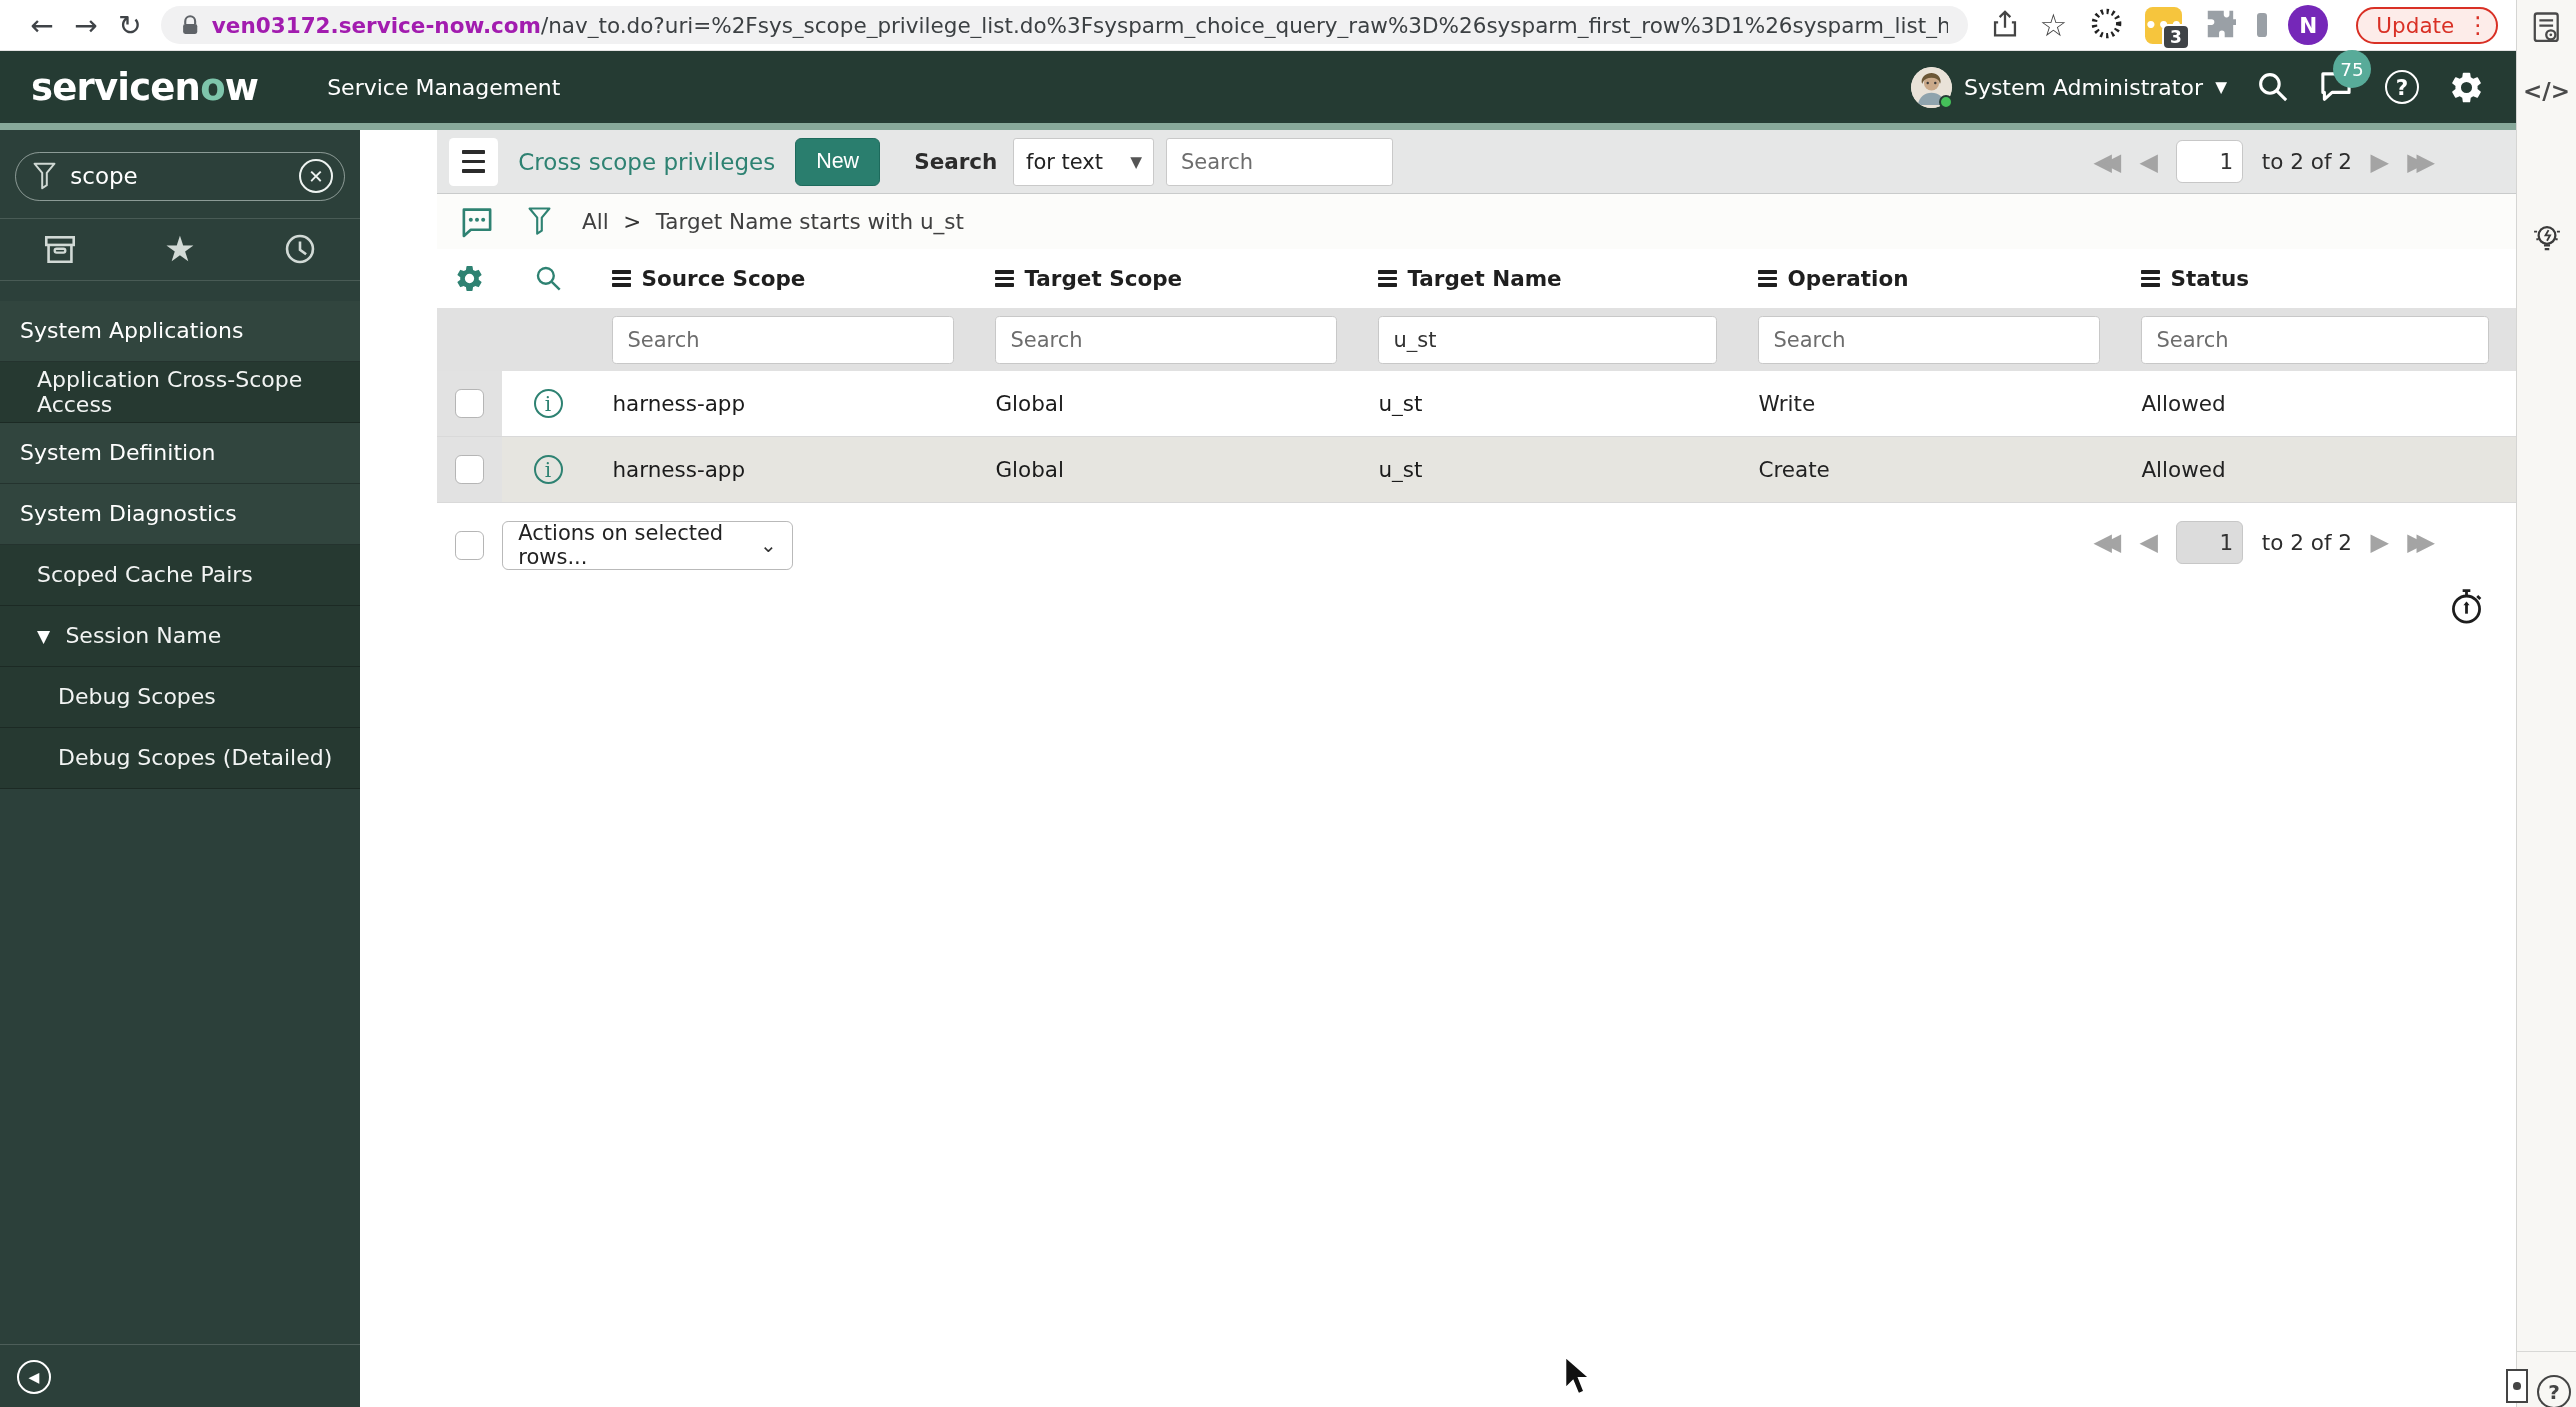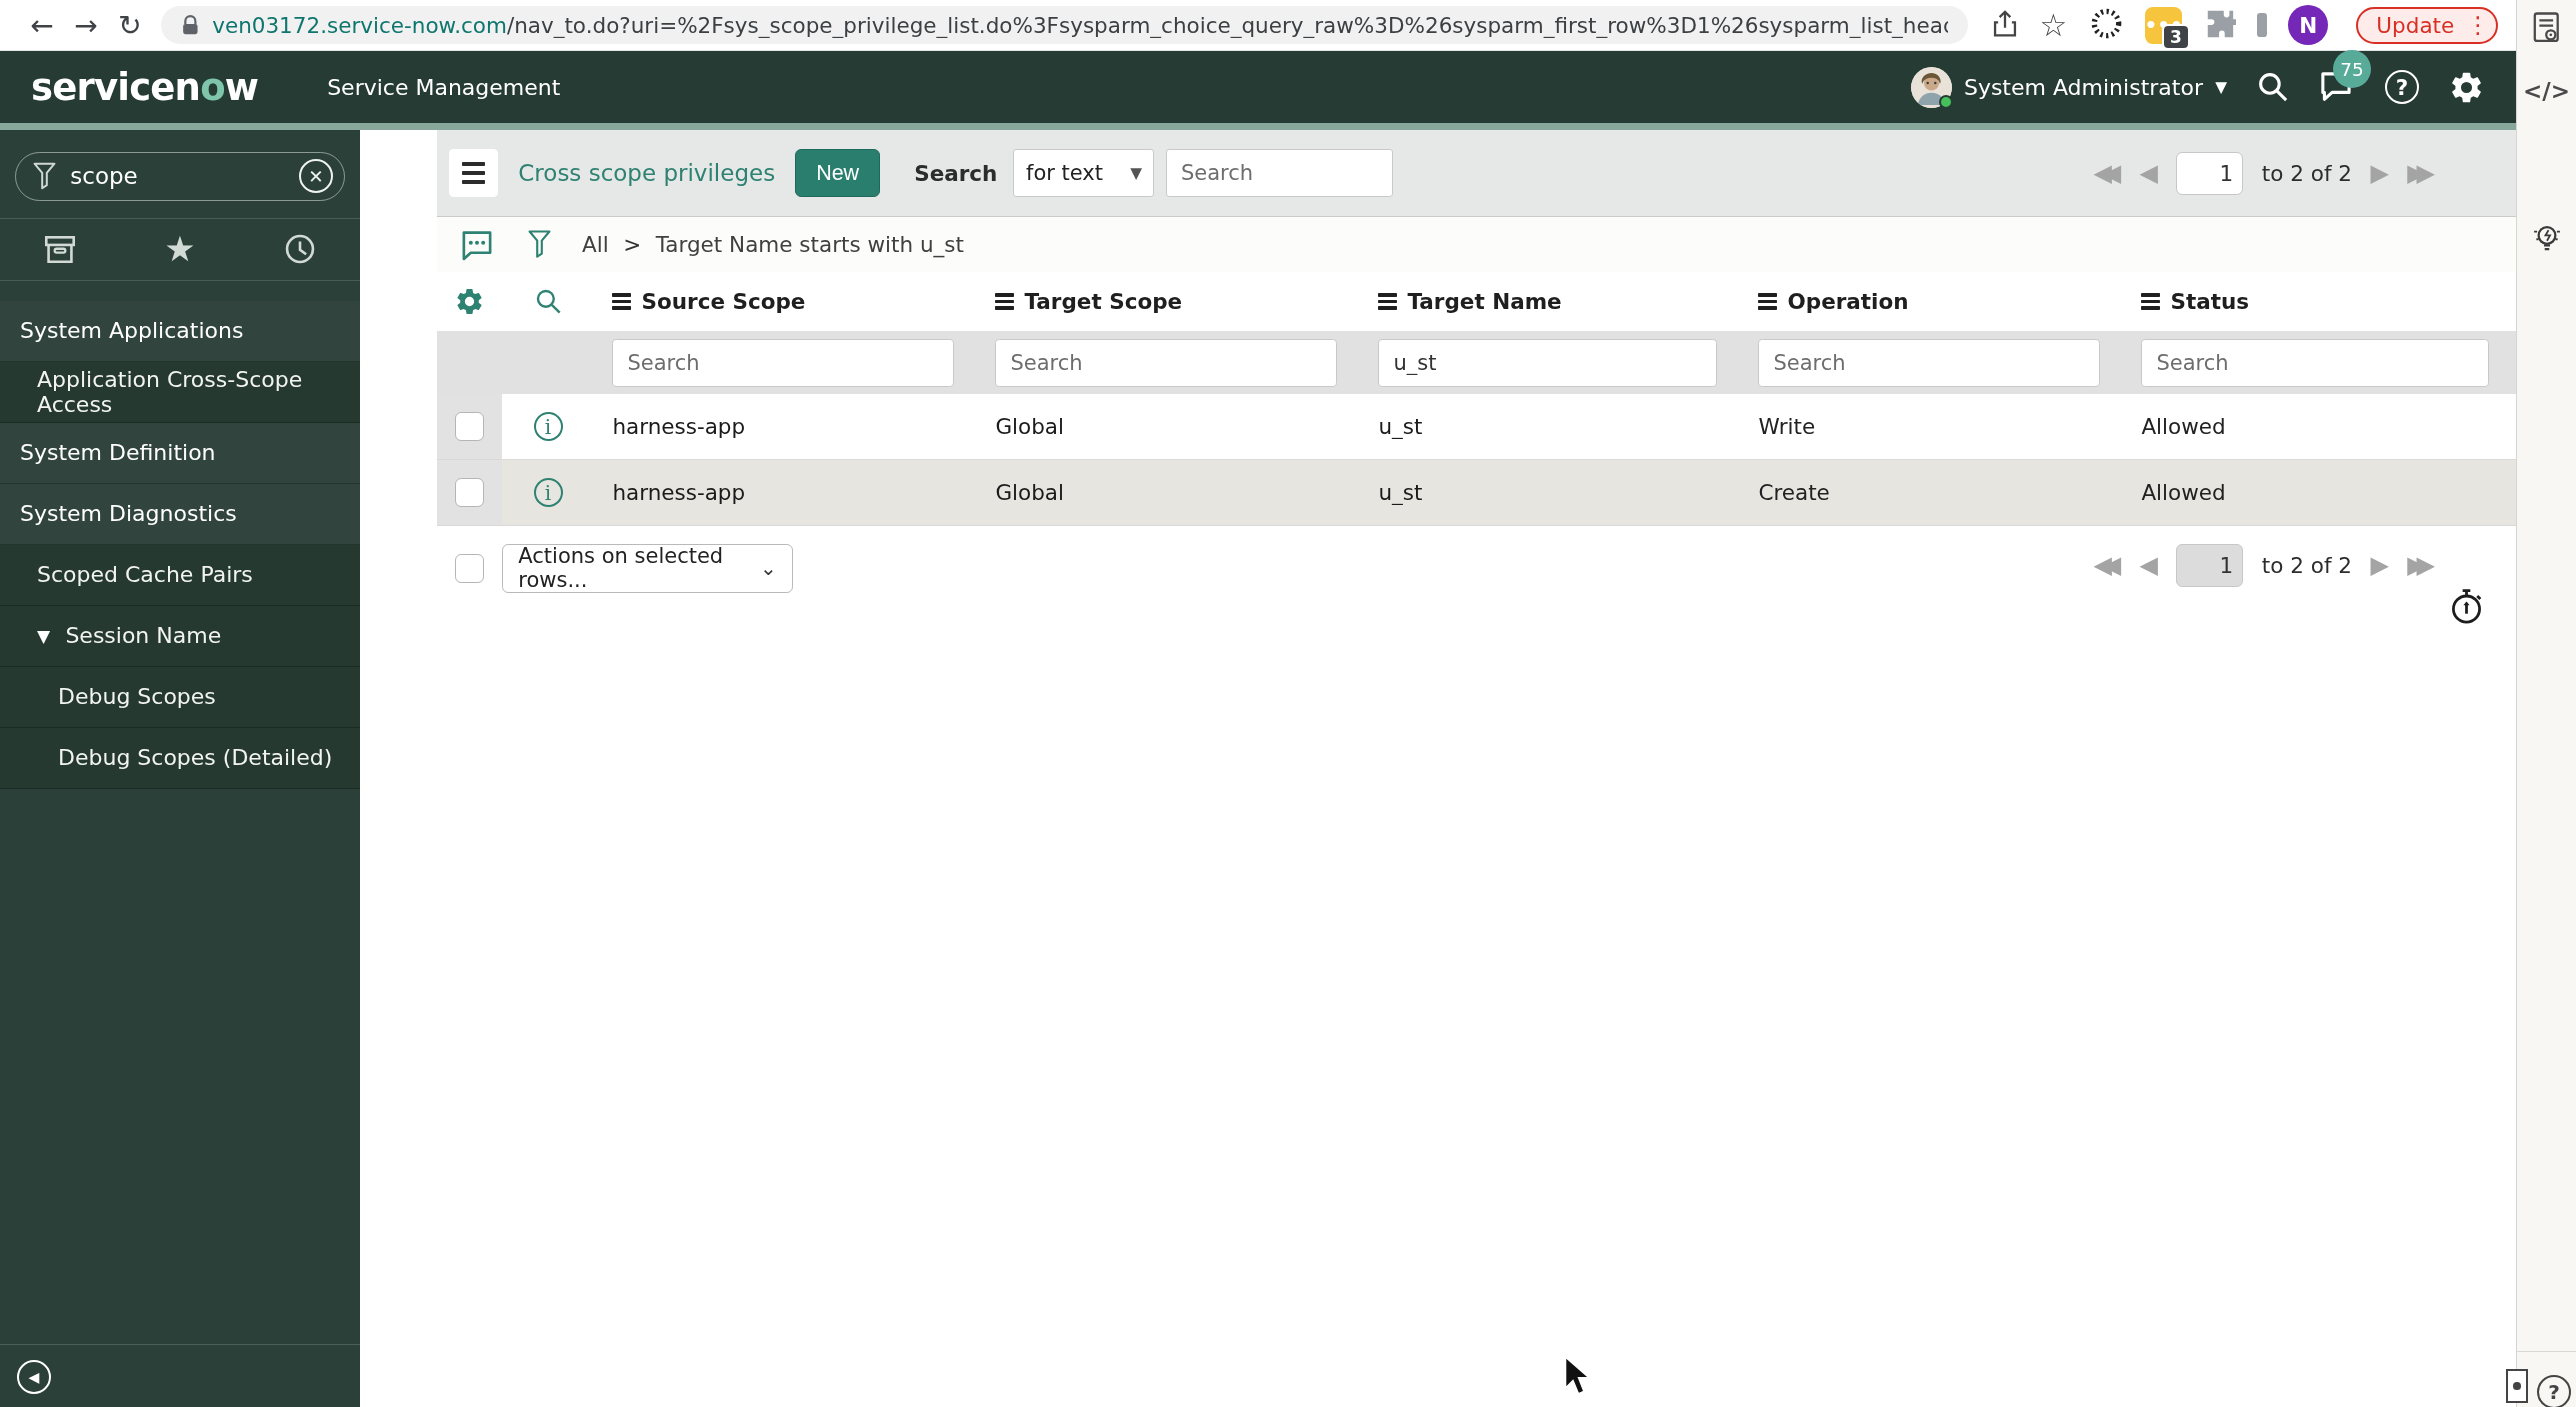--- a/index.html
+++ b/index.html
@@ -13,21 +13,21 @@
     position:absolute; left:0; top:0; width:2516px; height:51px;
     background:#ffffff; display:flex; align-items:center; padding:0 18.4px 0 20px;
     border-bottom:0.8px solid #e3e3e3;
   }
   .nav-glyph { font-size:28px; color:#3f4347; width:44px; text-align:center; flex:0 0 auto; }
   .url-pill {
     flex:1 1 auto; height:38px; margin:0 14px 0 9.2px; background:#f1f1f2;
     border-radius:19px; display:flex; align-items:center; padding:0 20px; min-width:0;
   }
   .url-text { font-size:21.5px; white-space:nowrap; overflow:hidden; margin-left:12.3px; }
-  .url-domain { color:#0f766e; font-weight:400;margin-top:40px; }
+  .url-domain { color:#a21caf; font-weight:700;margin-top:40px; }
   .url-path { color:#3c4043; }
   .bar-icon { flex:0 0 auto; margin:0 10.7px; color:#444; }
   .ext-tile { width:37px; height:37px; border-radius:7.7px; background:#f6c53d; position:relative;
     display:flex; align-items:center; justify-content:center; color:#fff; font-weight:700; font-size:20px;}
   .ext-badge { position:absolute; right:-7.7px; bottom:-6.1px; background:#3f4347; color:#fff;
     font-size:17px; border-radius:6.1px; padding:0.8px 6.1px; border:2.3px solid #fff;}
   .panel-rect { width:24.5px; height:32px; border:5.4px solid #9aa0a6; border-radius:3.1px; }
   .profile-n { width:40px; height:40px; border-radius:50%; background:#7527b8; color:#fff;
     display:flex; align-items:center; justify-content:center; font-size:21.5px; font-weight:700;}
   .update-btn { height:37px; border:2.3px solid #d93025; background:#fdece9; color:#d93025;
@@ -74,21 +74,21 @@
   .nav-item.section { background:#31453e; padding-left:20px; font-weight:500; color:#fff;}
   .nav-item.child   { background:#263931; padding-left:37px; }
   .nav-item.sub     { background:#263931; padding-left:58px; }
   .nav-item .tri { font-size:17px; margin-right:15.3px; color:#fff; }
   .sidebar-footer { position:absolute; left:0; right:0; bottom:0; height:64px;
     border-top:0.8px solid rgba(255,255,255,.16); }
   .collapse-btn { position:absolute; left:17px; top:15.3px; width:34px; height:34px; border-radius:50%;
     border:2.3px solid #fff; color:#fff; display:flex; align-items:center; justify-content:center; font-size:14px;}
   
   .main { position:absolute; left:437px; top:130px; width:2079px; height:1278px; background:#fff; }
-  .toolbar { height:87px; background:#e6e7e7; border-bottom:0.8px solid #c9cbcb;
+  .toolbar { height:64px; background:#e6e7e7; border-bottom:0.8px solid #c9cbcb;
     display:flex; align-items:center; padding:0 81px 0 12.3px; }
   .ham-btn { width:49px; height:48px; background:#fff; border-radius:4.6px; display:flex;
     flex-direction:column; gap:5.4px; align-items:center; justify-content:center; flex:0 0 auto;}
   .ham-btn i { width:23px; height:3.8px; background:#2b2b2b; border-radius:0.8px; }
   .list-title { color:#2e8272; font-size:23px; margin-left:20px; white-space:nowrap;}
   .new-btn { margin-left:20px; height:48px; padding:0 20px; background:#2a7e6e; border:0.8px solid #1d6a5c;
     color:#fff; font-size:21.5px; border-radius:6.1px; display:flex; align-items:center; flex:0 0 auto;}
   .search-lbl { margin-left:34px; font-size:21.5px; font-weight:600; color:#2c2c2c;}
   .select-fake { margin-left:15.3px; width:141px; height:48px; background:#fff; border:1.5px solid #c9c9c9;
     border-radius:3.1px; display:flex; align-items:center; padding:0 10.7px 0 12.3px; font-size:21px; color:#222;}

